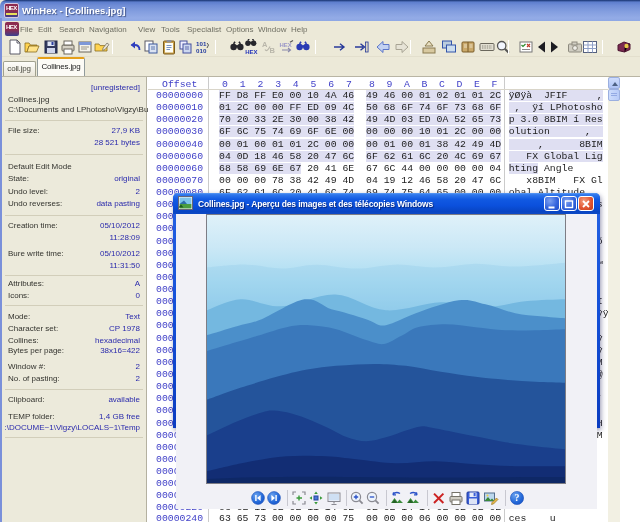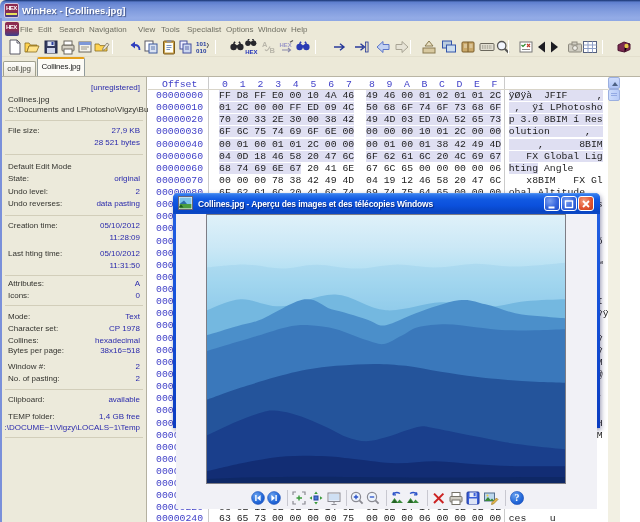--- a/index.html
+++ b/index.html
@@ -257,37 +257,37 @@
    <div class="pl" style="top:96.6px">State:</div>
    <div class="pv" style="top:96.6px">original</div>
    <div class="pl" style="top:109.7px">Undo level:</div>
    <div class="pv" style="top:109.7px">2</div>
    <div class="pl" style="top:122.4px">Undo reverses:</div>
    <div class="pv" style="top:122.4px">data pasting</div>
    <div class="psep" style="top:138px"></div>
    <div class="pl" style="top:144px">Creation time:</div>
    <div class="pv" style="top:144px">05/10/2012</div>
    <div class="pv" style="top:155.8px">11:28:09</div>
-   <div class="pl" style="top:172.2px">Last hting time:</div>
+   <div class="pl" style="top:172.2px">Bure write time:</div>
    <div class="pv" style="top:172.2px">05/10/2012</div>
    <div class="pv" style="top:183.6px">11:31:50</div>
    <div class="psep" style="top:197.6px"></div>
    <div class="pl" style="top:202px">Attributes:</div>
    <div class="pv" style="top:202px">A</div>
    <div class="pl" style="top:214px">Icons:</div>
    <div class="pv" style="top:214px">0</div>
    <div class="psep" style="top:228.3px"></div>
    <div class="pl" style="top:235px">Mode:</div>
    <div class="pv" style="top:235px">Text</div>
    <div class="pl" style="top:247px">Character set:</div>
    <div class="pv" style="top:247px">CP 1978</div>
    <div class="pl" style="top:258.5px">Collines:</div>
    <div class="pv" style="top:258.5px">hexadecimal</div>
    <div class="pl" style="top:268.6px">Bytes per page:</div>
-   <div class="pv" style="top:268.6px">38x16=518</div>
+   <div class="pv" style="top:268.6px">38x16=422</div>
    <div class="pl" style="top:285px">Window #:</div>
    <div class="pv" style="top:285px">2</div>
    <div class="pl" style="top:297px">No. of pasting:</div>
    <div class="pv" style="top:297px">2</div>
    <div class="psep" style="top:312.4px"></div>
    <div class="pl" style="top:318px">Clipboard:</div>
    <div class="pv" style="top:318px">available</div>
    <div class="pl" style="top:335px">TEMP folder:</div>
    <div class="pv" style="top:335px">1,4 GB free</div>
    <div class="pv" style="top:346px">:\DOCUME~1\Vigzy\LOCALS~1\Temp</div>
@@ -313,21 +313,21 @@
    <div class="hl" style="left:289px;width:10px;text-align:center">C</div>
    <div class="hl" style="left:306.5px;width:10px;text-align:center">D</div>
    <div class="hl" style="left:324px;width:10px;text-align:center">E</div>
    <div class="hl" style="left:341.5px;width:10px;text-align:center">F</div>
    <div class="hrow" style="top:13px"><span class="off">00000000</span><span class="hx1"><span class="sel">FF D8 FF E0 00 10 4A 46</span></span><span class="hx2"><span class="sel">49 46 00 01 02 01 01 2C</span></span><span class="asc"><span class="sel">ÿØÿà  JFIF     ,</span></span></div>
    <div class="hrow" style="top:25.13px"><span class="off">00000010</span><span class="hx1"><span class="sel">01 2C 00 00 FF ED 09 4C</span></span><span class="hx2"><span class="sel">50 68 6F 74 6F 73 68 6F</span></span><span class="asc"><span class="sel"> ,  ÿí LPhotosho</span></span></div>
    <div class="hrow" style="top:37.26px"><span class="off">00000020</span><span class="hx1"><span class="sel">70 20 33 2E 30 00 38 42</span></span><span class="hx2"><span class="sel">49 4D 03 ED 0A 52 65 73</span></span><span class="asc"><span class="sel">p 3.0 8BIM í Res</span></span></div>
    <div class="hrow" style="top:49.39px"><span class="off">00000030</span><span class="hx1"><span class="sel">6F 6C 75 74 69 6F 6E 00</span></span><span class="hx2"><span class="sel">00 00 00 10 01 2C 00 00</span></span><span class="asc"><span class="sel">olution      ,  </span></span></div>
    <div class="hrow" style="top:61.52px"><span class="off">00000040</span><span class="hx1"><span class="sel">00 01 00 01 01 2C 00 00</span></span><span class="hx2"><span class="sel">00 01 00 01 38 42 49 4D</span></span><span class="asc"><span class="sel">     ,      8BIM</span></span></div>
    <div class="hrow" style="top:73.65px"><span class="off">00000060</span><span class="hx1"><span class="sel">04 0D 18 46 58 20 47 6C</span></span><span class="hx2"><span class="sel">6F 62 61 6C 20 4C 69 67</span></span><span class="asc"><span class="sel">   FX Global Lig</span></span></div>
-   <div class="hrow" style="top:85.78px"><span class="off">00000060</span><span class="hx1"><span class="sel">68 74 69 6E 67</span> 20 41 6E</span><span class="hx2">67 6C 65 00 00 00 00 06</span><span class="asc"><span class="sel">hting</span> Angle     </span></div>
+   <div class="hrow" style="top:85.78px"><span class="off">00000060</span><span class="hx1"><span class="sel">68 58 69 6E 67</span> 20 41 6E</span><span class="hx2">67 6C 44 00 00 00 00 04</span><span class="asc"><span class="sel">hting</span> Angle     </span></div>
    <div class="hrow" style="top:97.91px"><span class="off">00000070</span><span class="hx1">00 00 00 78 38 42 49 4D</span><span class="hx2">04 19 12 46 58 20 47 6C</span><span class="asc">   x8BIM   FX Gl</span></div>
    <div class="hrow" style="top:110.04px"><span class="off">00000080</span><span class="hx1">6F 62 61 6C 20 41 6C 74</span><span class="hx2">69 74 75 64 65 00 00 00</span><span class="asc">obal Altitude   </span></div>
    <div class="hrow" style="top:122.17px"><span class="off">00000090</span><span class="hx1">00 00 00 1E 38 42 49 4D</span><span class="hx2">03 F3 00 00 00 00 08 00</span><span class="asc">   8BIM ó      s</span></div>
    <div class="hrow" style="top:134.3px"><span class="off">000000A0</span><span class="hx1">00 00 00 00 00 00 00 00</span><span class="hx2">38 42 49 4D 04 0A 00 00</span><span class="asc">        8BIM    </span></div>
    <div class="hrow" style="top:146.43px"><span class="off">000000B0</span><span class="hx1">00 00 00 01 00 00 38 42</span><span class="hx2">49 4D 27 10 00 00 00 00</span><span class="asc">      8BIM'     </span></div>
    <div class="hrow" style="top:158.56px"><span class="off">000000C0</span><span class="hx1">00 0A 00 01 00 00 00 00</span><span class="hx2">00 02 38 42 49 4D 03 F5</span><span class="asc">          8BIM õ</span></div>
    <div class="hrow" style="top:170.69px"><span class="off">000000D0</span><span class="hx1">00 00 00 00 48 00 2F 66</span><span class="hx2">66 00 01 00 6C 66 66 00</span><span class="asc">    H /ff   lff </span></div>
    <div class="hrow" style="top:182.82px"><span class="off">000000E0</span><span class="hx1">06 00 00 00 00 00 01 00</span><span class="hx2">2F 66 66 00 01 00 A1 99</span><span class="asc">        /ff   ¡™</span></div>
    <div class="hrow" style="top:194.95px"><span class="off">000000F0</span><span class="hx1">9A 00 06 00 00 00 00 00</span><span class="hx2">01 00 32 00 00 00 01 00</span><span class="asc">š         2     </span></div>
    <div class="hrow" style="top:207.08px"><span class="off">00000100</span><span class="hx1">5A 00 00 00 06 00 00 00</span><span class="hx2">00 00 01 00 35 00 00 00</span><span class="asc">Z           5   </span></div>

